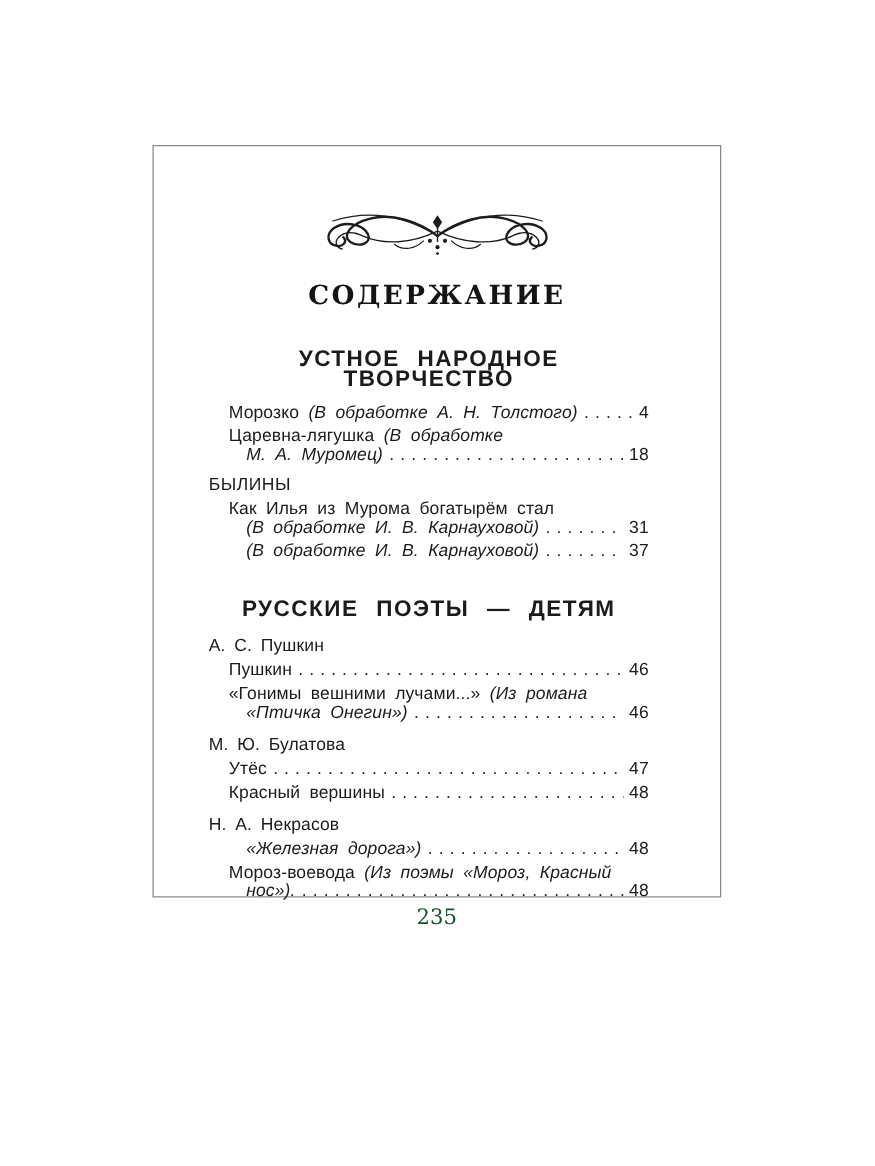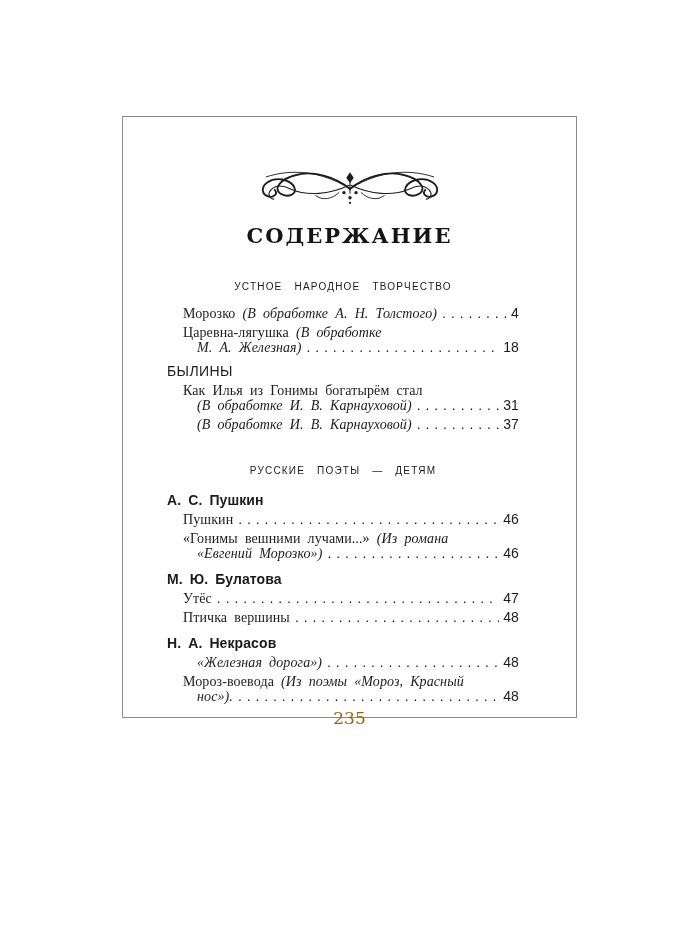--- a/index.html
+++ b/index.html
@@ -48,70 +48,70 @@
     color: #141414;
   }
   .content {
     padding: 0 57px 0 44px;
     font-size: 14px;
     letter-spacing: 0.1px;
     word-spacing: 3.5px;
   }
   .toc-heading {
     text-align: center;
-    font-weight: normal;
-    font-size: 10px;
+    font-weight: bold;
+    font-size: 18px;
     letter-spacing: 1.2px;
     word-spacing: 8px;
     margin-top: 30px;
     margin-bottom: 11px;
     line-height: 16px;
   }
   .toc-heading.second {
     margin-top: 31px;
     margin-bottom: 13px;
   }
   .group-label {
     margin-top: 8px;
     margin-bottom: 4px;
     line-height: 16px;
   }
   .group-label.caps { letter-spacing: 0.4px; word-spacing: 4px; }
-  .group-label.author { font-weight: bold; word-spacing: 3px; margin-top: 10px; }
+  .group-label.author { font-weight: normal; word-spacing: 3px; margin-top: 10px; }
   .entry {
     margin: 4px 0;
     padding-left: 16px;
   }
   .line {
     display: flex;
     align-items: baseline;
     line-height: 15px;
   }
   .line.cont { padding-left: 14px; }
-  .line-text { white-space: nowrap; flex: 0 0 auto; font-family: Liberation Serif, serif; }
+  .line-text { white-space: nowrap; flex: 0 0 auto; }
   .line-text .it { font-style: italic; }
   .dots {
     flex: 1 1 auto;
     overflow: hidden;
     white-space: nowrap;
     min-width: 10px;
     margin: 0 4px 0 5px;
     word-spacing: 0;
     letter-spacing: 0.5px;
   }
   .dots::after {
     content: ". . . . . . . . . . . . . . . . . . . . . . . . . . . . . . . . . . . . . . . . . . . . . . . . . .";
   }
   .pnum { flex: 0 0 auto; white-space: nowrap; }
   .folio {
     margin-top: auto;
     text-align: center;
     font-family: "DejaVu Serif", serif;
     font-size: 17px;
-    color: #a16207;
+    color: #14532d;
     padding-bottom: 26px;
   }
 </style>
 </head>
 <body>
 
 <div class="canvas">
   <div class="sheet">
 
     <div class="ornament-wrap">
@@ -145,29 +145,29 @@
             <span class="line-text"><span>Морозко </span><span class="it">(В обработке А. Н. Толстого)</span></span>
             <span class="dots"></span>
             <span class="pnum">4</span>
           </div>
         </div>
         <div class="entry">
           <div class="line">
             <span class="line-text"><span>Царевна-лягушка </span><span class="it">(В обработке</span></span>
           </div>
           <div class="line cont">
-            <span class="line-text"><span class="it">М. А. Железная)</span></span>
+            <span class="line-text"><span class="it">М. А. Муромец)</span></span>
             <span class="dots"></span>
             <span class="pnum">18</span>
           </div>
         </div>
         <div class="group-label caps">БЫЛИНЫ</div>
         <div class="entry">
           <div class="line">
-            <span class="line-text"><span>Как Илья из Гонимы богатырём стал</span></span>
+            <span class="line-text"><span>Как Илья из Мурома богатырём стал</span></span>
           </div>
           <div class="line cont">
             <span class="line-text"><span class="it">(В обработке И. В. Карнауховой)</span></span>
             <span class="dots"></span>
             <span class="pnum">31</span>
           </div>
         </div>
         <div class="entry">
           <div class="line cont">
             <span class="line-text"><span class="it">(В обработке И. В. Карнауховой)</span></span>
@@ -182,36 +182,36 @@
             <span class="line-text"><span>Пушкин</span></span>
             <span class="dots"></span>
             <span class="pnum">46</span>
           </div>
         </div>
         <div class="entry">
           <div class="line">
             <span class="line-text"><span>«Гонимы вешними лучами...» </span><span class="it">(Из романа</span></span>
           </div>
           <div class="line cont">
-            <span class="line-text"><span class="it">«Евгений Морозко»)</span></span>
+            <span class="line-text"><span class="it">«Птичка Онегин»)</span></span>
             <span class="dots"></span>
             <span class="pnum">46</span>
           </div>
         </div>
         <div class="group-label author">М. Ю. Булатова</div>
         <div class="entry">
           <div class="line">
             <span class="line-text"><span>Утёс</span></span>
             <span class="dots"></span>
             <span class="pnum">47</span>
           </div>
         </div>
         <div class="entry">
           <div class="line">
-            <span class="line-text"><span>Птичка вершины </span></span>
+            <span class="line-text"><span>Красный вершины </span></span>
             <span class="dots"></span>
             <span class="pnum">48</span>
           </div>
         </div>
         <div class="group-label author">Н. А. Некрасов</div>
         <div class="entry">
           <div class="line cont">
             <span class="line-text"><span class="it">«Железная дорога») </span></span>
             <span class="dots"></span>
             <span class="pnum">48</span>

